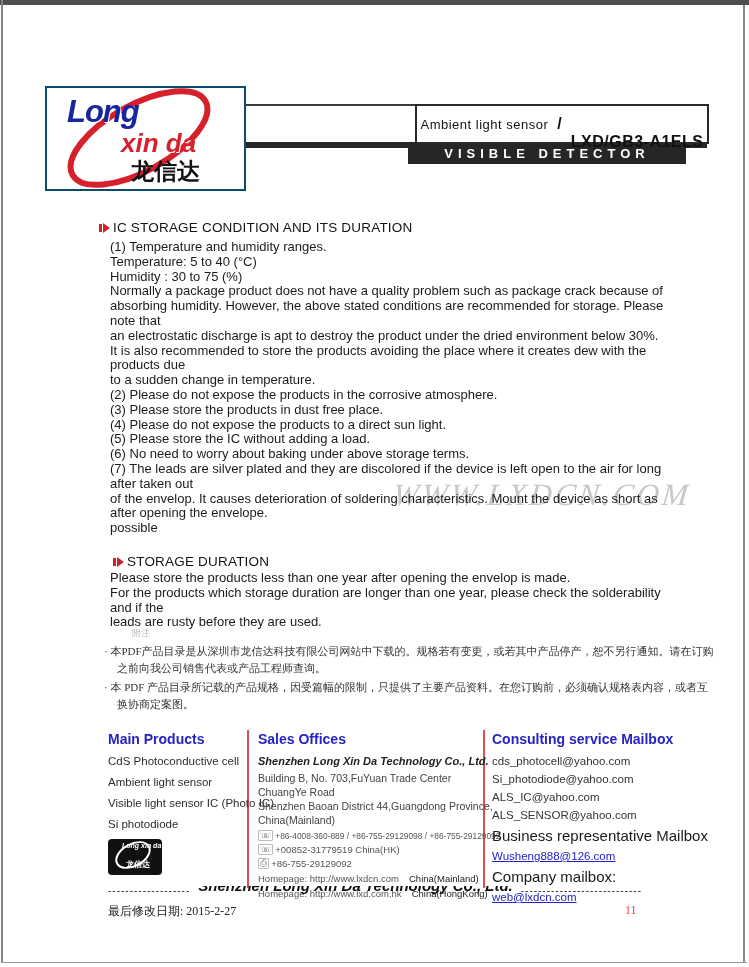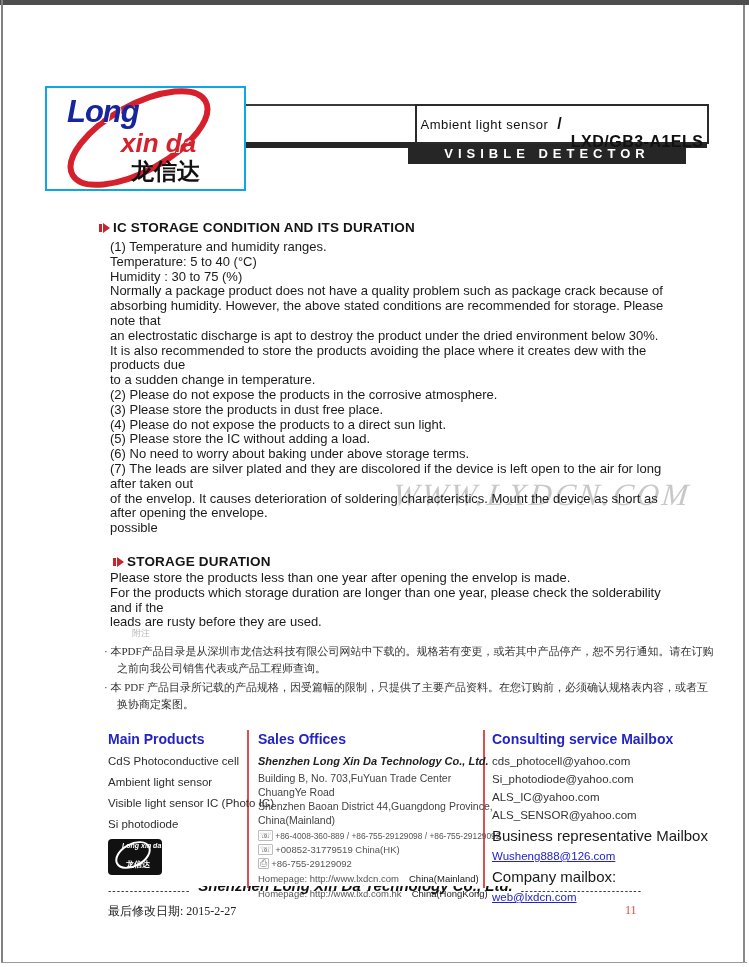--- a/index.html
+++ b/index.html
@@ -7,21 +7,21 @@
         font-family:"Liberation Sans","DejaVu Sans",sans-serif;color:#1b1b1b;}
   .abs{position:absolute;}
 
   
   .top-strip{left:0;top:0;width:749px;height:5px;background:#4e4e4e;}
   .left-edge{left:1px;top:0;width:2px;height:963px;background:#828282;}
   .right-edge{left:743px;top:5px;width:2px;height:958px;background:#8a8a8a;}
   .bottom-edge{left:1px;top:962px;width:746px;height:1px;background:#9a9a9a;}
 
   
-  .logo-box{left:45px;top:86px;width:197px;height:101px;border:2px solid #0ea5e9;background:#fff;z-index:3;}
+  .logo-box{left:45px;top:86px;width:197px;height:101px;border:2px solid #0c4a6e;background:#fff;z-index:3;}
   .logo-word1{left:20px;top:6px;font-size:31px;font-weight:bold;font-style:italic;color:#17269c;letter-spacing:-1px;z-index:2;text-shadow:1px 1px 0 #fff;}
   .logo-word2{left:74px;top:40px;font-size:26px;font-weight:bold;font-style:italic;color:#d6202c;z-index:2;text-shadow:1px 1px 0 #fff;}
   .logo-word3{left:84px;top:68px;font-size:23px;font-weight:bold;color:#111;z-index:2;font-family:"DejaVu Sans",sans-serif;}
 
   
   .thin-rule{left:242px;top:104px;width:175px;height:2px;background:#3a3a3a;}
   .thick-rule{left:242px;top:142px;width:166px;height:6px;background:#262626;}
   .banner-ext{left:686px;top:142px;width:21px;height:6px;background:#262626;}
   .model-box{left:415px;top:104px;width:290px;height:36px;border:2px solid #2a2a2a;background:#fff;
              display:flex;align-items:center;justify-content:center;gap:9px;z-index:2;}
@@ -30,21 +30,21 @@
   .model-part{font-size:16px;font-weight:bold;color:#111;letter-spacing:0.5px;margin-top:36px;}
   .banner{left:408px;top:142px;width:278px;height:22px;background:#262626;color:#fff;
           display:flex;align-items:center;justify-content:center;
           font-size:13px;font-weight:bold;letter-spacing:5px;z-index:1;}
 
   
   .sec-head{display:flex;align-items:center;gap:3px;z-index:2;}
   .sec-bullet{display:flex;align-items:center;}
   .sec-bullet .bar{width:3px;height:8px;background:#c8242b;margin-right:1px;}
   .sec-bullet .tri{width:0;height:0;border-left:7px solid #c8242b;border-top:5px solid transparent;border-bottom:5px solid transparent;}
-  .sec-title{font-size:13.5px;font-weight:bold;color:#141414;letter-spacing:0.2px;}
+  .sec-title{font-size:13.5px;font-weight:normal;color:#141414;letter-spacing:0.2px;}
 
   
   .body-lines{z-index:2;}
   .body-lines .tline{font-size:13px;line-height:14.8px;color:#1b1b1b;white-space:nowrap;}
 
   
   .watermark{left:393px;top:477px;font-family:"Liberation Serif","DejaVu Serif",serif;
              font-style:italic;font-size:31px;color:#c8c8c8;letter-spacing:3px;
              transform:skewX(-6deg);z-index:0;white-space:nowrap;}
 

